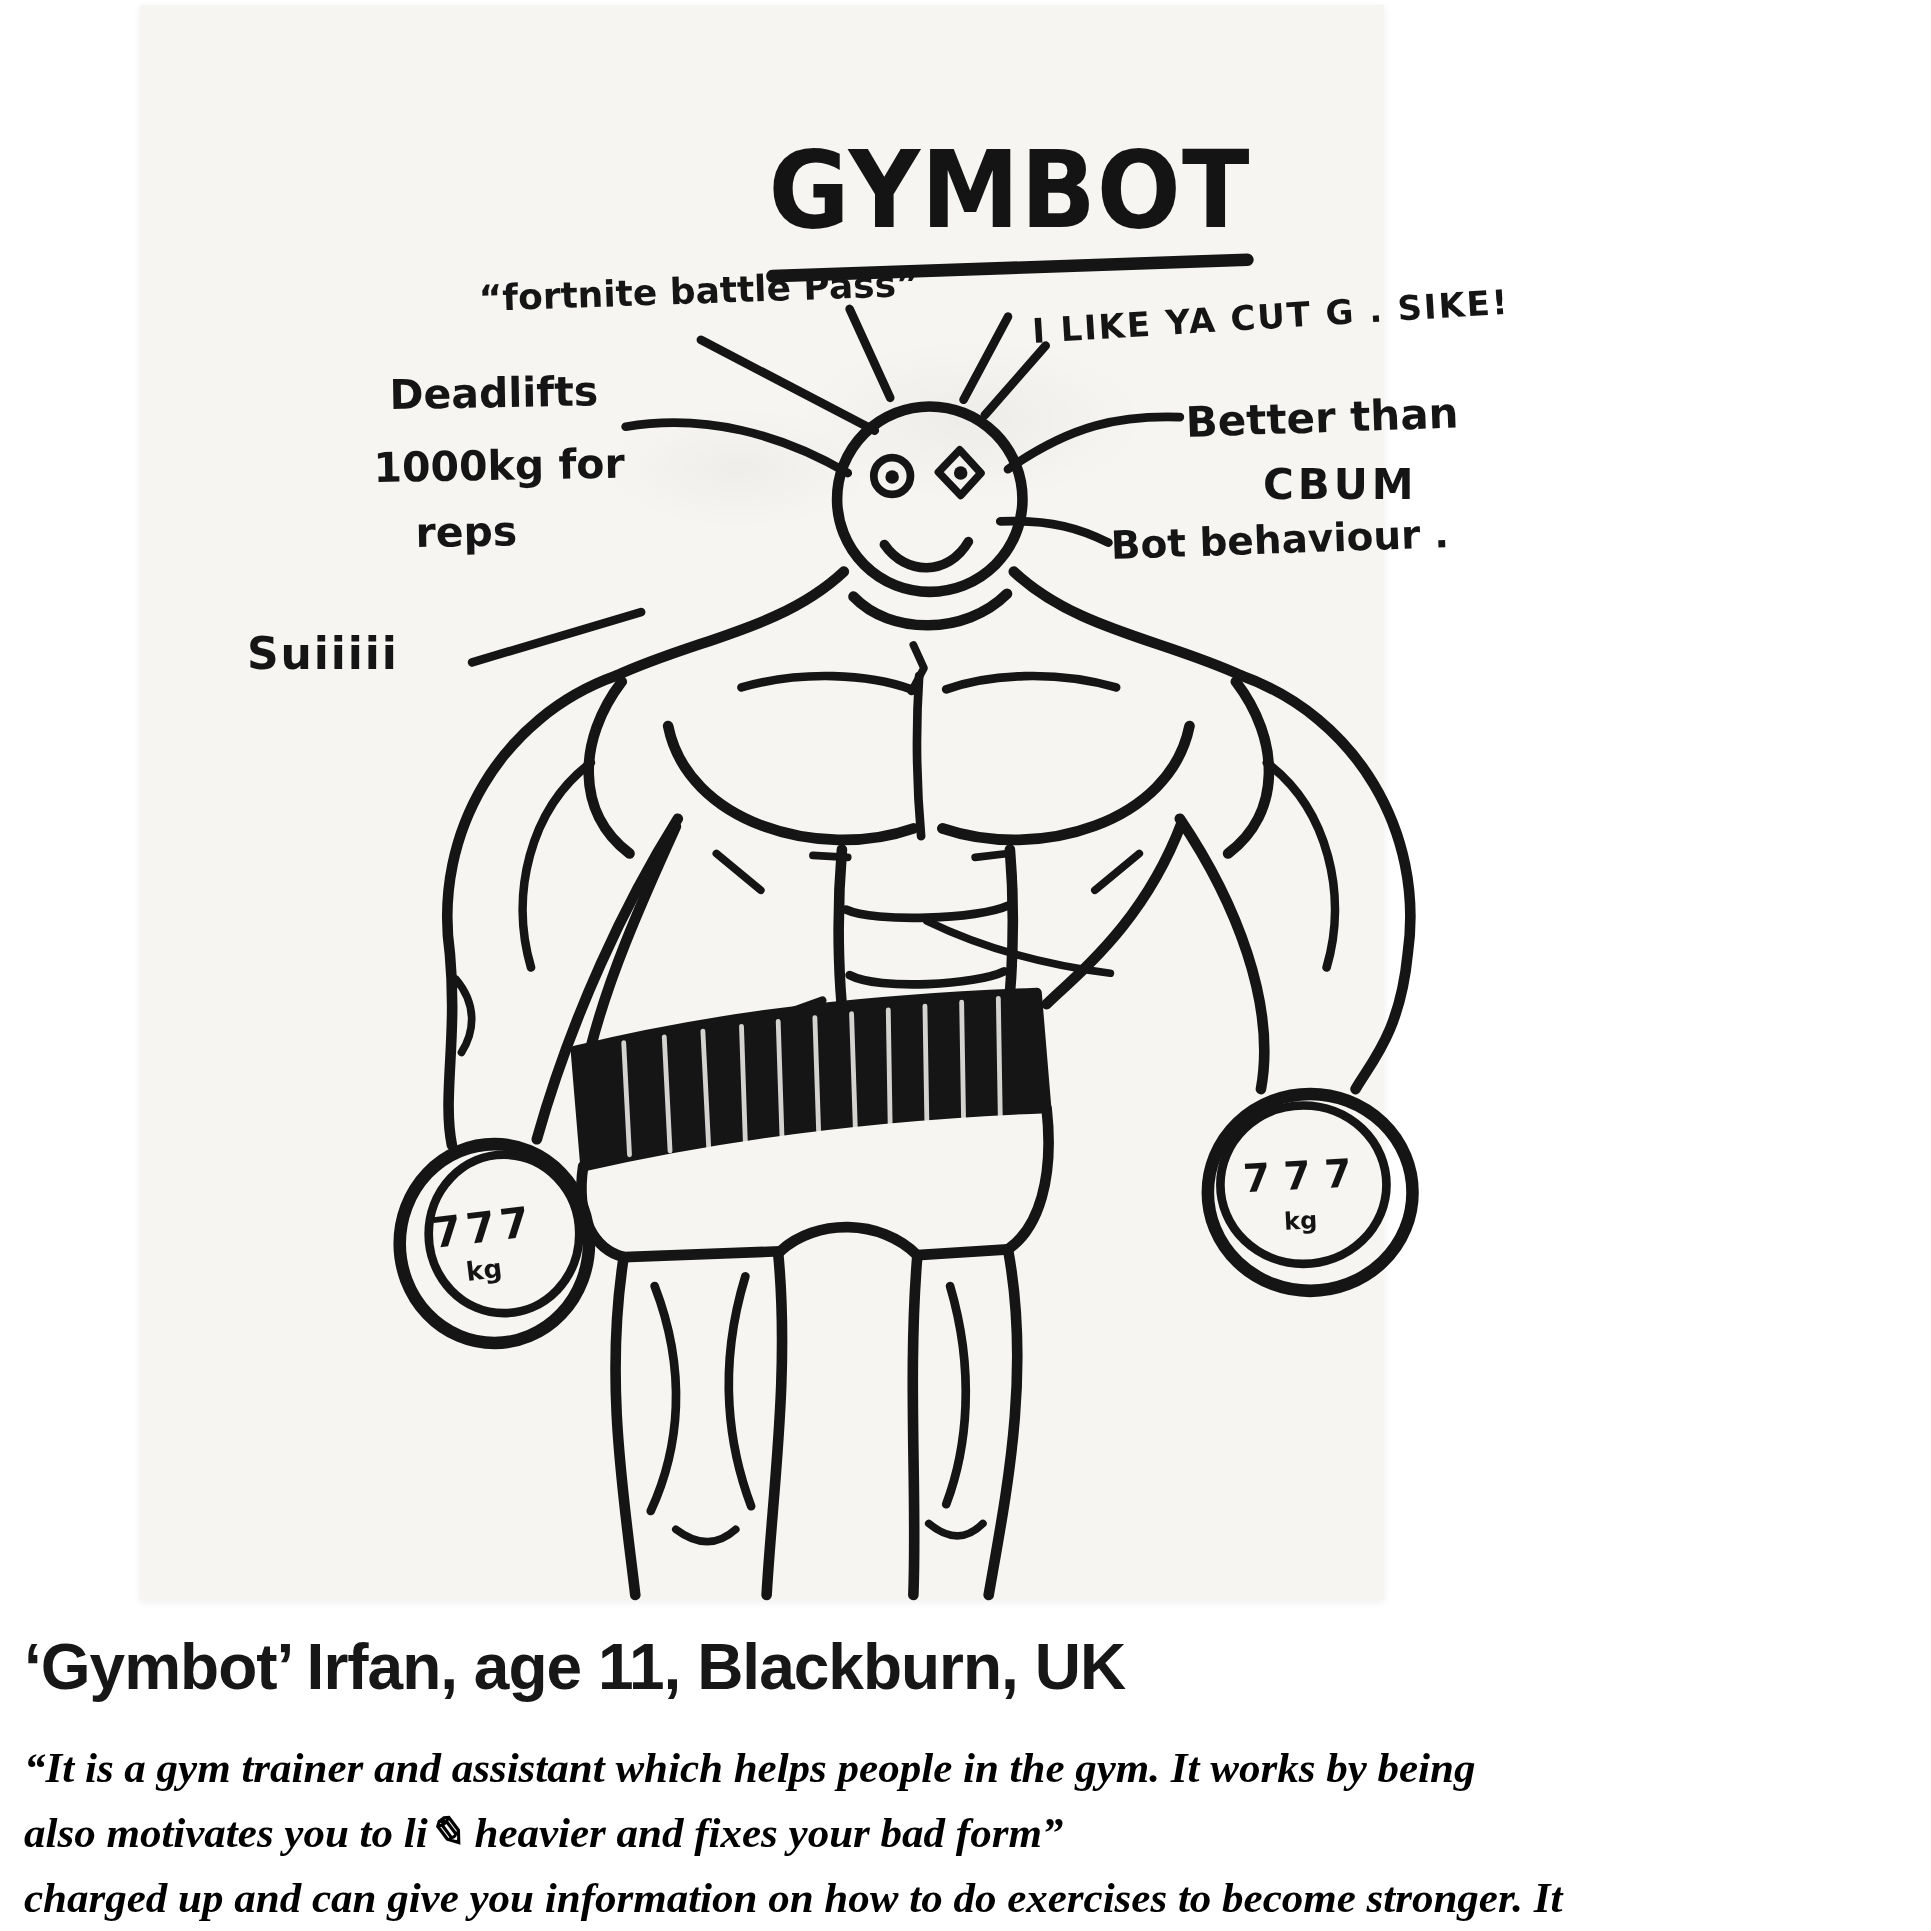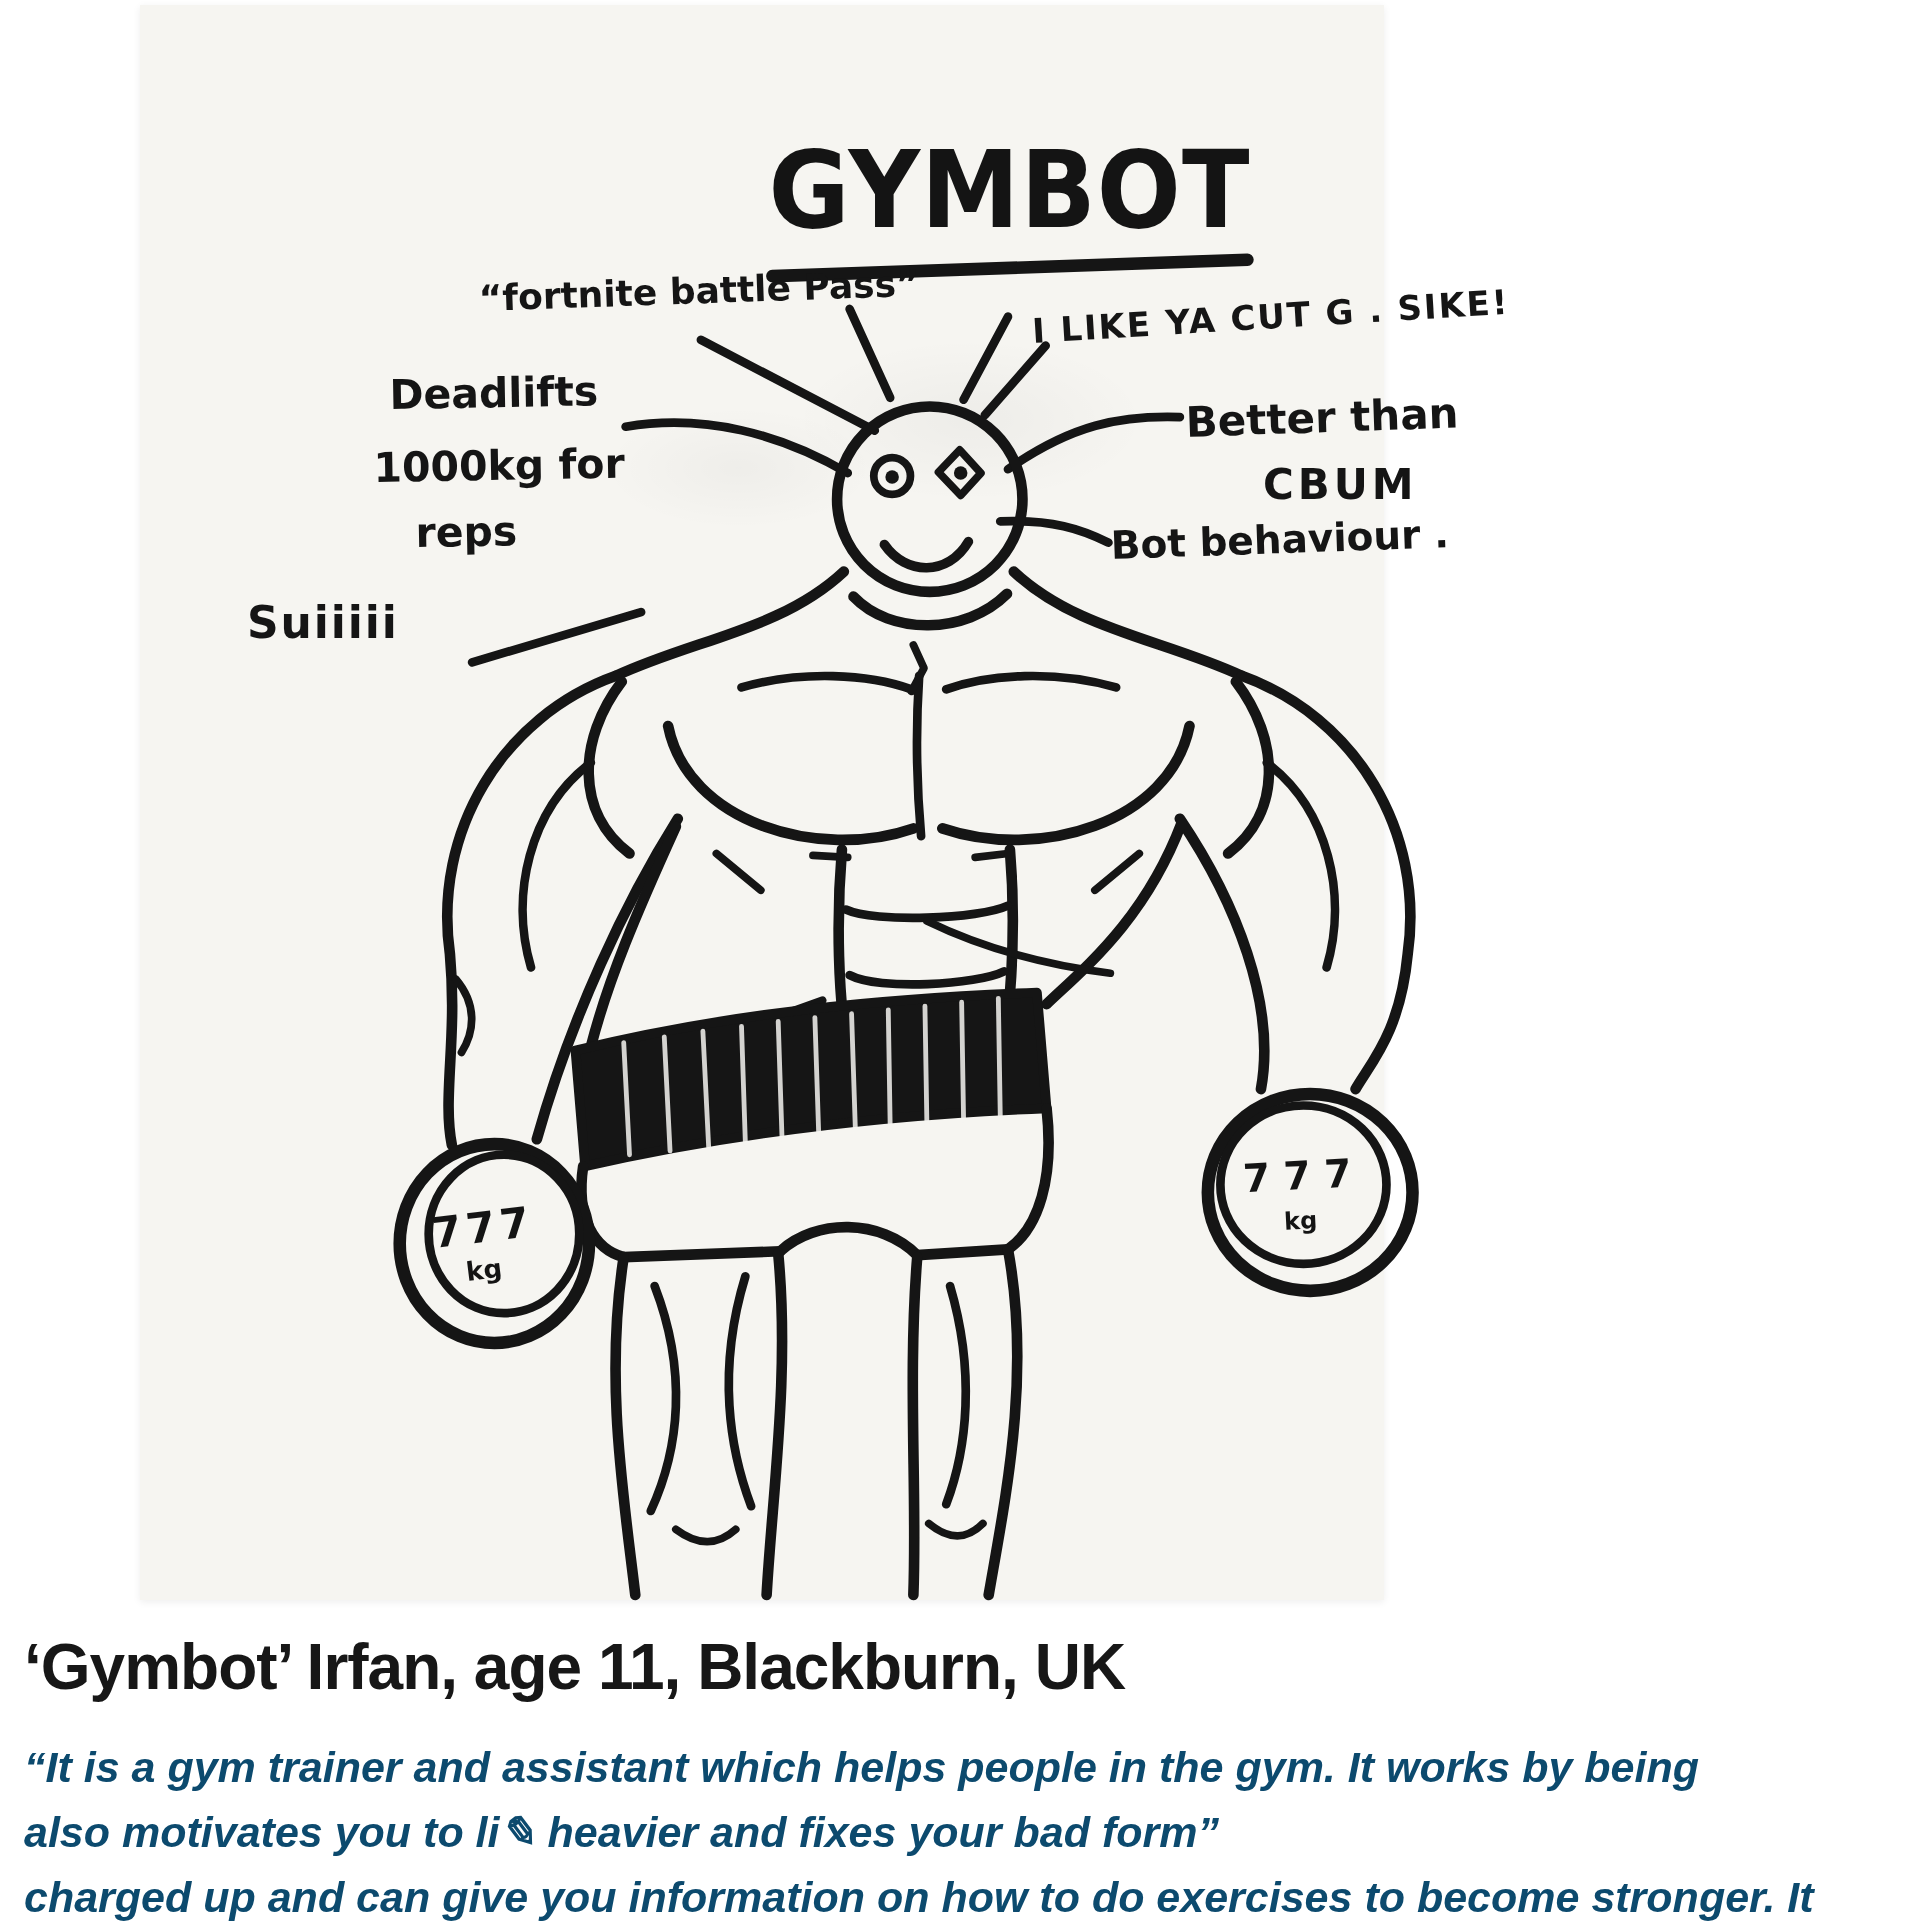--- a/index.html
+++ b/index.html
@@ -34,23 +34,23 @@
     white-space:nowrap;
   }
   .wlabel{position:absolute;font-family:"DejaVu Sans",sans-serif;font-weight:700;color:#141414;white-space:nowrap;}
   #caption{position:absolute;left:24px;top:1630px;width:1892px;color:#1a1a1a;}
   #caption .heading{
     font-family:"Liberation Sans","DejaVu Sans",sans-serif;
     font-weight:700;font-size:64px;letter-spacing:-1px;color:#171717;
   }
   #caption .quote{margin-top:31px;}
   #caption .quote div{
-    font-family:Liberation Sans, sans-serif;
+    font-family:Liberation Serif, serif;
     font-style:italic;font-weight:600;font-size:43px;line-height:65px;
-    color:#0c4a6e;white-space:nowrap;
+    color:#000000;white-space:nowrap;
   }
 </style>
 </head>
 <body>
 
 <div id="paper"></div>
 
 <svg class="draw" width="1931" height="1931" viewBox="0 0 2000 2000" fill="none" stroke="#151515" stroke-linecap="round" stroke-linejoin="round">
 
   <g>
@@ -154,21 +154,21 @@
 <div class="anno" style="left:373px;top:444px;font-size:41px;transform:rotate(-1deg);">1000kg for</div>
 <div class="anno" style="left:415px;top:509px;font-size:41px;transform:rotate(-1deg);">reps</div>
 
 <div class="anno" style="left:1031px;top:311px;font-size:34px;letter-spacing:1.9px;transform:rotate(-3.5deg);">I LIKE YA CUT G . SIKE!</div>
 
 <div class="anno" style="left:1185px;top:398px;font-size:42px;transform:rotate(-2deg);">Better than</div>
 <div class="anno" style="left:1263px;top:460px;font-size:42px;letter-spacing:3.9px;">CBUM</div>
 
 <div class="anno" style="left:1110px;top:523px;font-size:39px;transform:rotate(-2deg);">Bot behaviour .</div>
 
-<div class="anno" style="left:247px;top:597px;font-size:44px;letter-spacing:1.9px;">Suiiiii</div>
+<div class="anno" style="left:247px;top:628px;font-size:44px;letter-spacing:1.9px;">Suiiiii</div>
 
 <div class="wlabel" style="left:432px;top:1203px;font-size:42px;letter-spacing:4.8px;transform:rotate(-7deg);">777</div>
 <div class="wlabel" style="left:466px;top:1255px;font-size:26px;transform:rotate(-7deg);">kg</div>
 <div class="wlabel" style="left:1243px;top:1153px;font-size:39px;letter-spacing:13.5px;transform:rotate(-3deg);">777</div>
 <div class="wlabel" style="left:1284px;top:1207px;font-size:24px;transform:rotate(-3deg);">kg</div>
 
 <div id="caption">
   <div class="heading">‘Gymbot’ Irfan, age 11, Blackburn, UK</div>
   <div class="quote">
     <div>“It is a gym trainer and assistant which helps people in the gym. It works by being</div>

